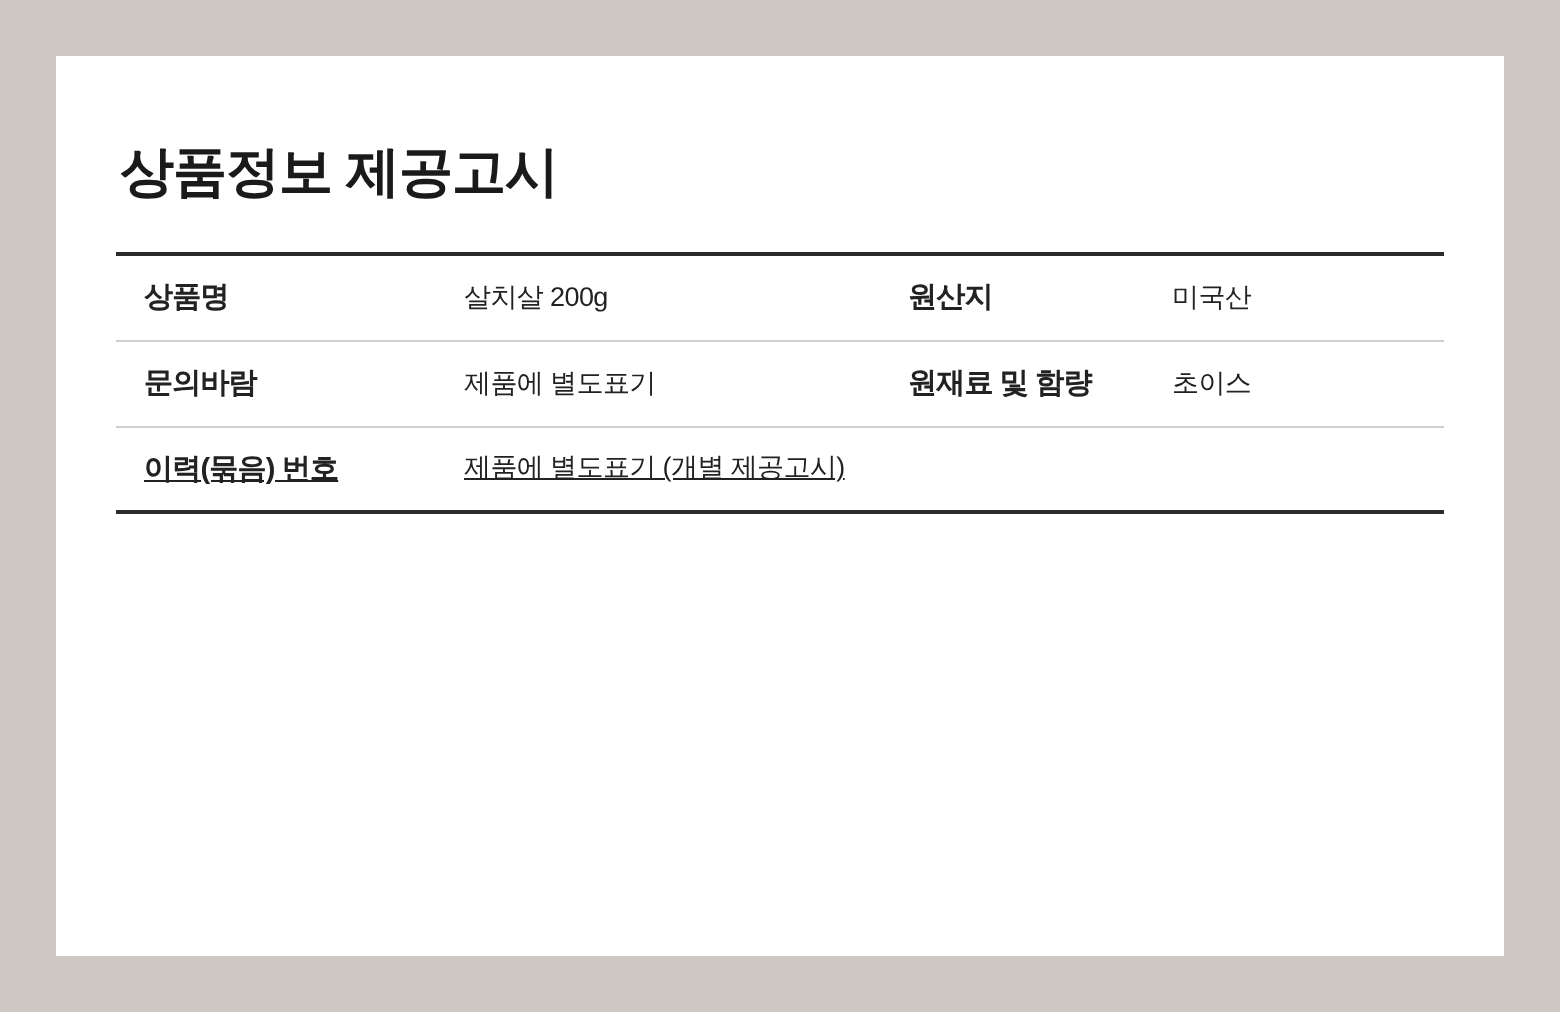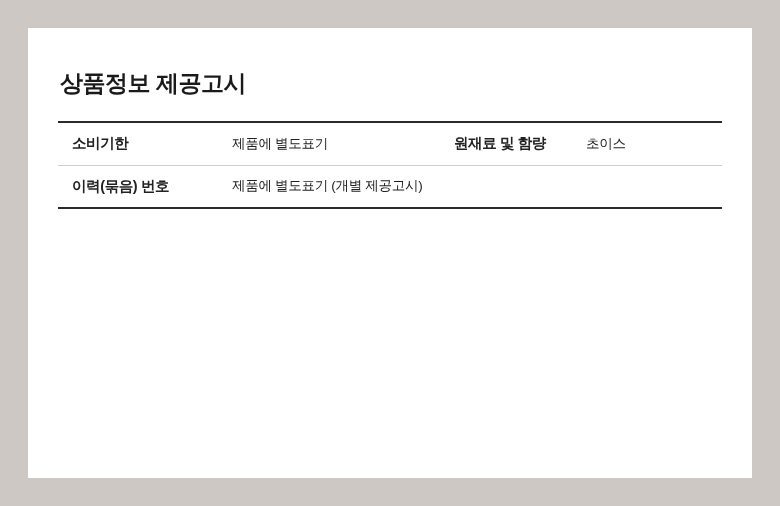--- a/index.html
+++ b/index.html
@@ -22,21 +22,21 @@
     background: #ffffff;
     box-sizing: border-box;
   }
   .inner {
     position: absolute;
     left: 30px;
     top: 40px;
     right: 30px;
   }
   .title {
-    font-size: 23px;
+    font-size: 27px;
     font-weight: bold;
     color: #1a1a1a;
     letter-spacing: -0.5px;
     margin: 0 0 22px 2px;
   }
   table.info {
     width: 664px;
     border-collapse: collapse;
     table-layout: fixed;
   }
@@ -48,20 +48,21 @@
     padding: 0 0 0 14px;
     vertical-align: middle;
     color: #222222;
     box-sizing: border-box;
   }
   table.info tr:first-child td {
     border-top: 2px solid #2b2b2b;
   }
   table.info tr:last-child td {
     border-bottom: 2px solid #2b2b2b;
+    text-decoration: underline;
   }
   td.label {
     font-weight: bold;
     font-size: 14.5px;
     letter-spacing: -0.4px;
   }
   td.value {
     font-size: 13.5px;
     letter-spacing: -0.3px;
     color: #2e2e2e;
@@ -74,21 +75,27 @@
 </head>
 <body>
 
 <div class="page">
   <div class="inner">
     <h1 class="title">상품정보 제공고시</h1>
 
     <table class="info">
       <tbody>
         <tr>
-          <td class="label c1">소비기한</td>
+          <td class="label c1">상품명</td>
+          <td class="value c2">살치살 200g</td>
+          <td class="label c3">원산지</td>
+          <td class="value c4">미국산</td>
+        </tr>
+        <tr>
+          <td class="label c1">문의바람</td>
           <td class="value c2">제품에 별도표기</td>
           <td class="label c3">원재료 및 함량</td>
           <td class="value c4">초이스</td>
         </tr>
         <tr>
           <td class="label c1">이력(묶음) 번호</td>
           <td class="value" colspan="3">제품에 별도표기 (개별 제공고시)</td>
         </tr>
       </tbody>
     </table>

